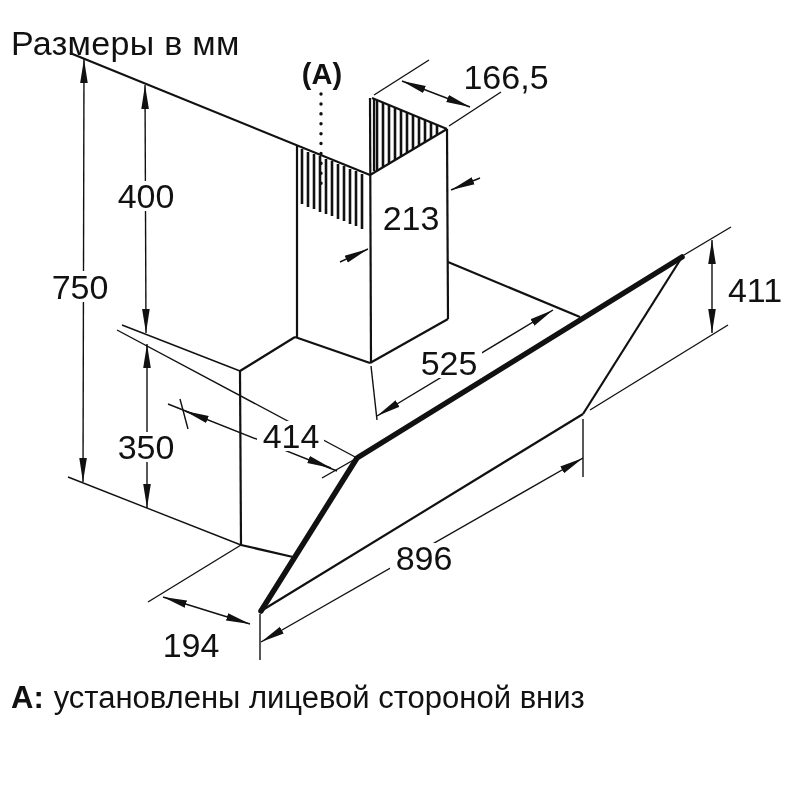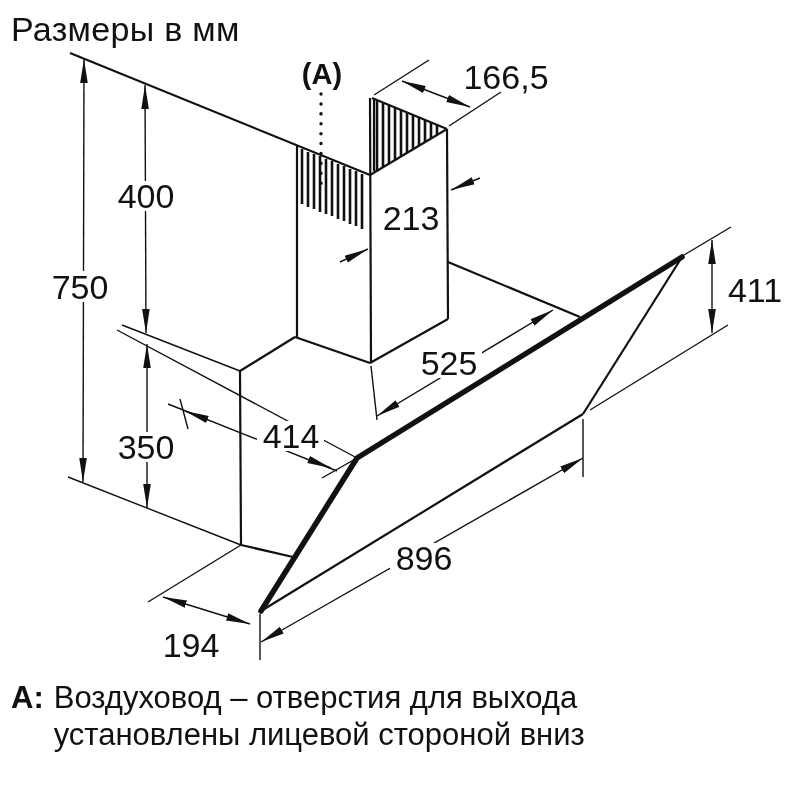--- a/index.html
+++ b/index.html
@@ -1,17 +1,17 @@
 <!DOCTYPE html>
 <html><head>
 <meta charset="utf-8">
 <style>
   html,body{margin:0;padding:0;width:800px;height:800px;background:#fff;overflow:hidden;}
   body{font-family:"Liberation Sans", sans-serif;color:#111;position:relative;}
-  .page-title{position:absolute;left:11px;top:10px;font-size:34px;letter-spacing:.3px;color:#111;white-space:nowrap;}
+  .page-title{position:absolute;left:11px;top:24px;font-size:34px;letter-spacing:.3px;color:#111;white-space:nowrap;}
   .drawing{position:absolute;left:0;top:0;}
   .note{position:absolute;left:11px;top:679px;display:flex;align-items:flex-start;font-size:31px;line-height:37px;color:#111;}
   .note-prefix{font-weight:bold;margin-right:10px;}
   .note-line{display:block;white-space:nowrap;}
   svg text{fill:#111;font-family:"Liberation Sans", sans-serif;font-size:34px;}
   svg text.callout{font-size:29px;font-weight:bold;}
   .edge{stroke:#111;stroke-width:2.2;fill:none;}
   .edge-thick{stroke:#111;stroke-width:5.5;fill:none;stroke-linejoin:round;stroke-linecap:round;}
   .hatch{stroke:#111;stroke-width:2.6;fill:none;}
   .dim{stroke:#111;stroke-width:1.4;fill:none;}
@@ -130,16 +130,15 @@
     <text x="449" y="375">525</text>
     <text x="755" y="302">411</text>
     <text x="424" y="570">896</text>
     <text x="191" y="657">194</text>
   </g>
 </svg>
 
 <div class="note">
   <span class="note-prefix">A:</span>
   <span class="note-body">
-    <span class="note-line">Воздуховод – отверстия для выхода</span>
     <span class="note-line">установлены лицевой стороной вниз</span>
   </span>
 </div>
 
 </body></html>

